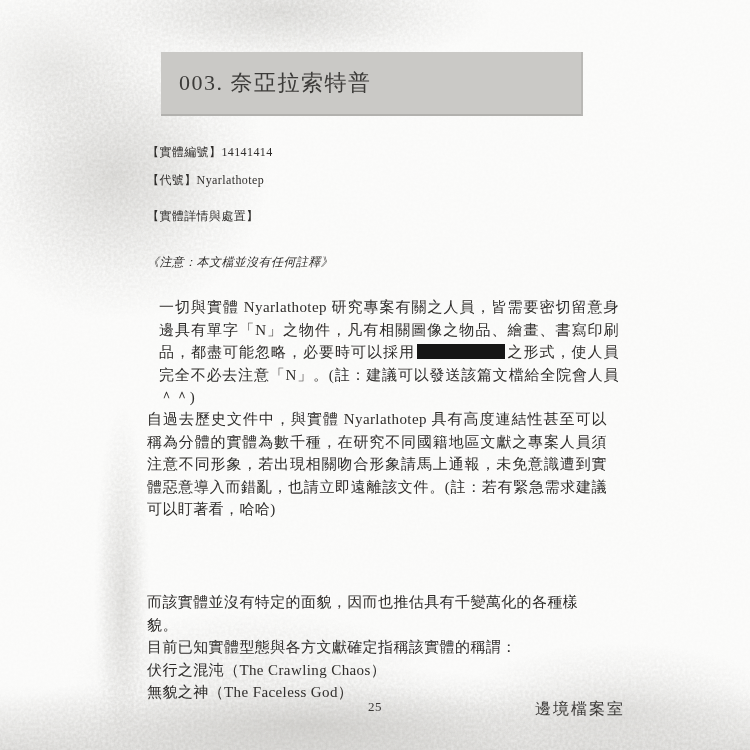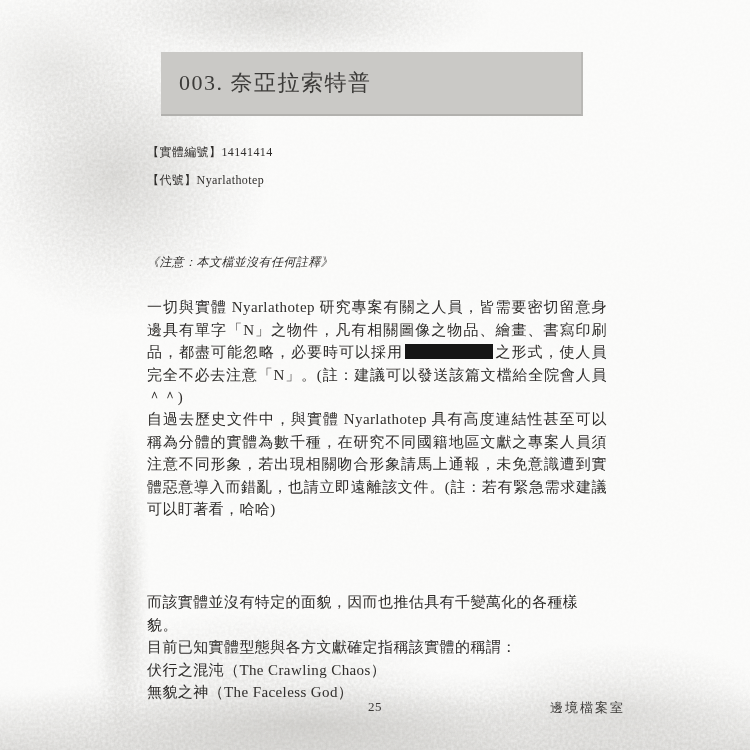--- a/index.html
+++ b/index.html
@@ -37,36 +37,36 @@
   .line{position:absolute;left:147px;width:460px;font-size:12px;letter-spacing:0.4px;line-height:22px;white-space:nowrap;}
   .meta1{top:141px;}
   .meta2{top:169px;}
   .section{top:205px;}
   .notice{top:251px;font-style:italic;}
   .para{
     position:absolute;left:147px;width:460px;
     font-size:15px;line-height:22.5px;letter-spacing:0.4px;
     text-align:justify;
   }
-  .para1{top:296px;}
+  .para1{top:296px;margin-left:12px;}
   .para2{top:408px;}
   .para3{top:521px;}
   .para4{top:591px;white-space:pre-line;text-align:left;}
   .redaction{
     display:inline-block;width:88px;height:15px;
     background:var(--redaction,#161616);
     vertical-align:-2px;margin:0 2px;
   }
   .footer-page{
     position:absolute;left:4px;top:699px;width:742px;
     text-align:center;font-size:13px;color:#3a3836;letter-spacing:0.5px;
   }
   .footer-room{
     position:absolute;top:699px;right:125px;
-    font-size:13px;color:#3a3836;letter-spacing:2px;white-space:nowrap;
+    font-size:16px;color:#3a3836;letter-spacing:2px;white-space:nowrap;
   }
 </style>
 </head>
 <body>
 
 <div class="page">
 
   <div class="tone"></div>
 
   <svg class="grain" width="750" height="750" aria-hidden="true">
@@ -100,20 +100,21 @@
     <rect width="750" height="750" filter="url(#grainf)" mask="url(#texmask)" opacity="0.55"></rect>
   </svg>
 
   <div class="title-bar">
     <span class="title">003. 奈亞拉索特普</span>
   </div>
 
   <div class="line meta1">【實體編號】14141414</div>
   <div class="line meta2">【代號】Nyarlathotep</div>
 
+  <div class="line section">【實體詳情與處置】</div>
 
   <div class="line notice">《注意：本文檔並沒有任何註釋》</div>
 
   <div class="para para1"><span>一切與實體 Nyarlathotep 研究專案有關之人員，皆需要密切留意身邊具有單字「N」之物件，凡有相關圖像之物品、繪畫、書寫印刷品，都盡可能忽略，必要時可以採用</span><span class="redaction"></span><span>之形式，使人員完全不必去注意「N」。(註：建議可以發送該篇文檔給全院會人員＾＾)</span></div>
 
   <div class="para para2">自過去歷史文件中，與實體 Nyarlathotep 具有高度連結性甚至可以稱為分體的實體為數千種，在研究不同國籍地區文獻之專案人員須注意不同形象，若出現相關吻合形象請馬上通報，未免意識遭到實體惡意導入而錯亂，也請立即遠離該文件。(註：若有緊急需求建議可以盯著看，哈哈)</div>
 
 
   <div class="para para4">而該實體並沒有特定的面貌，因而也推估具有千變萬化的各種樣貌。
 目前已知實體型態與各方文獻確定指稱該實體的稱謂：

